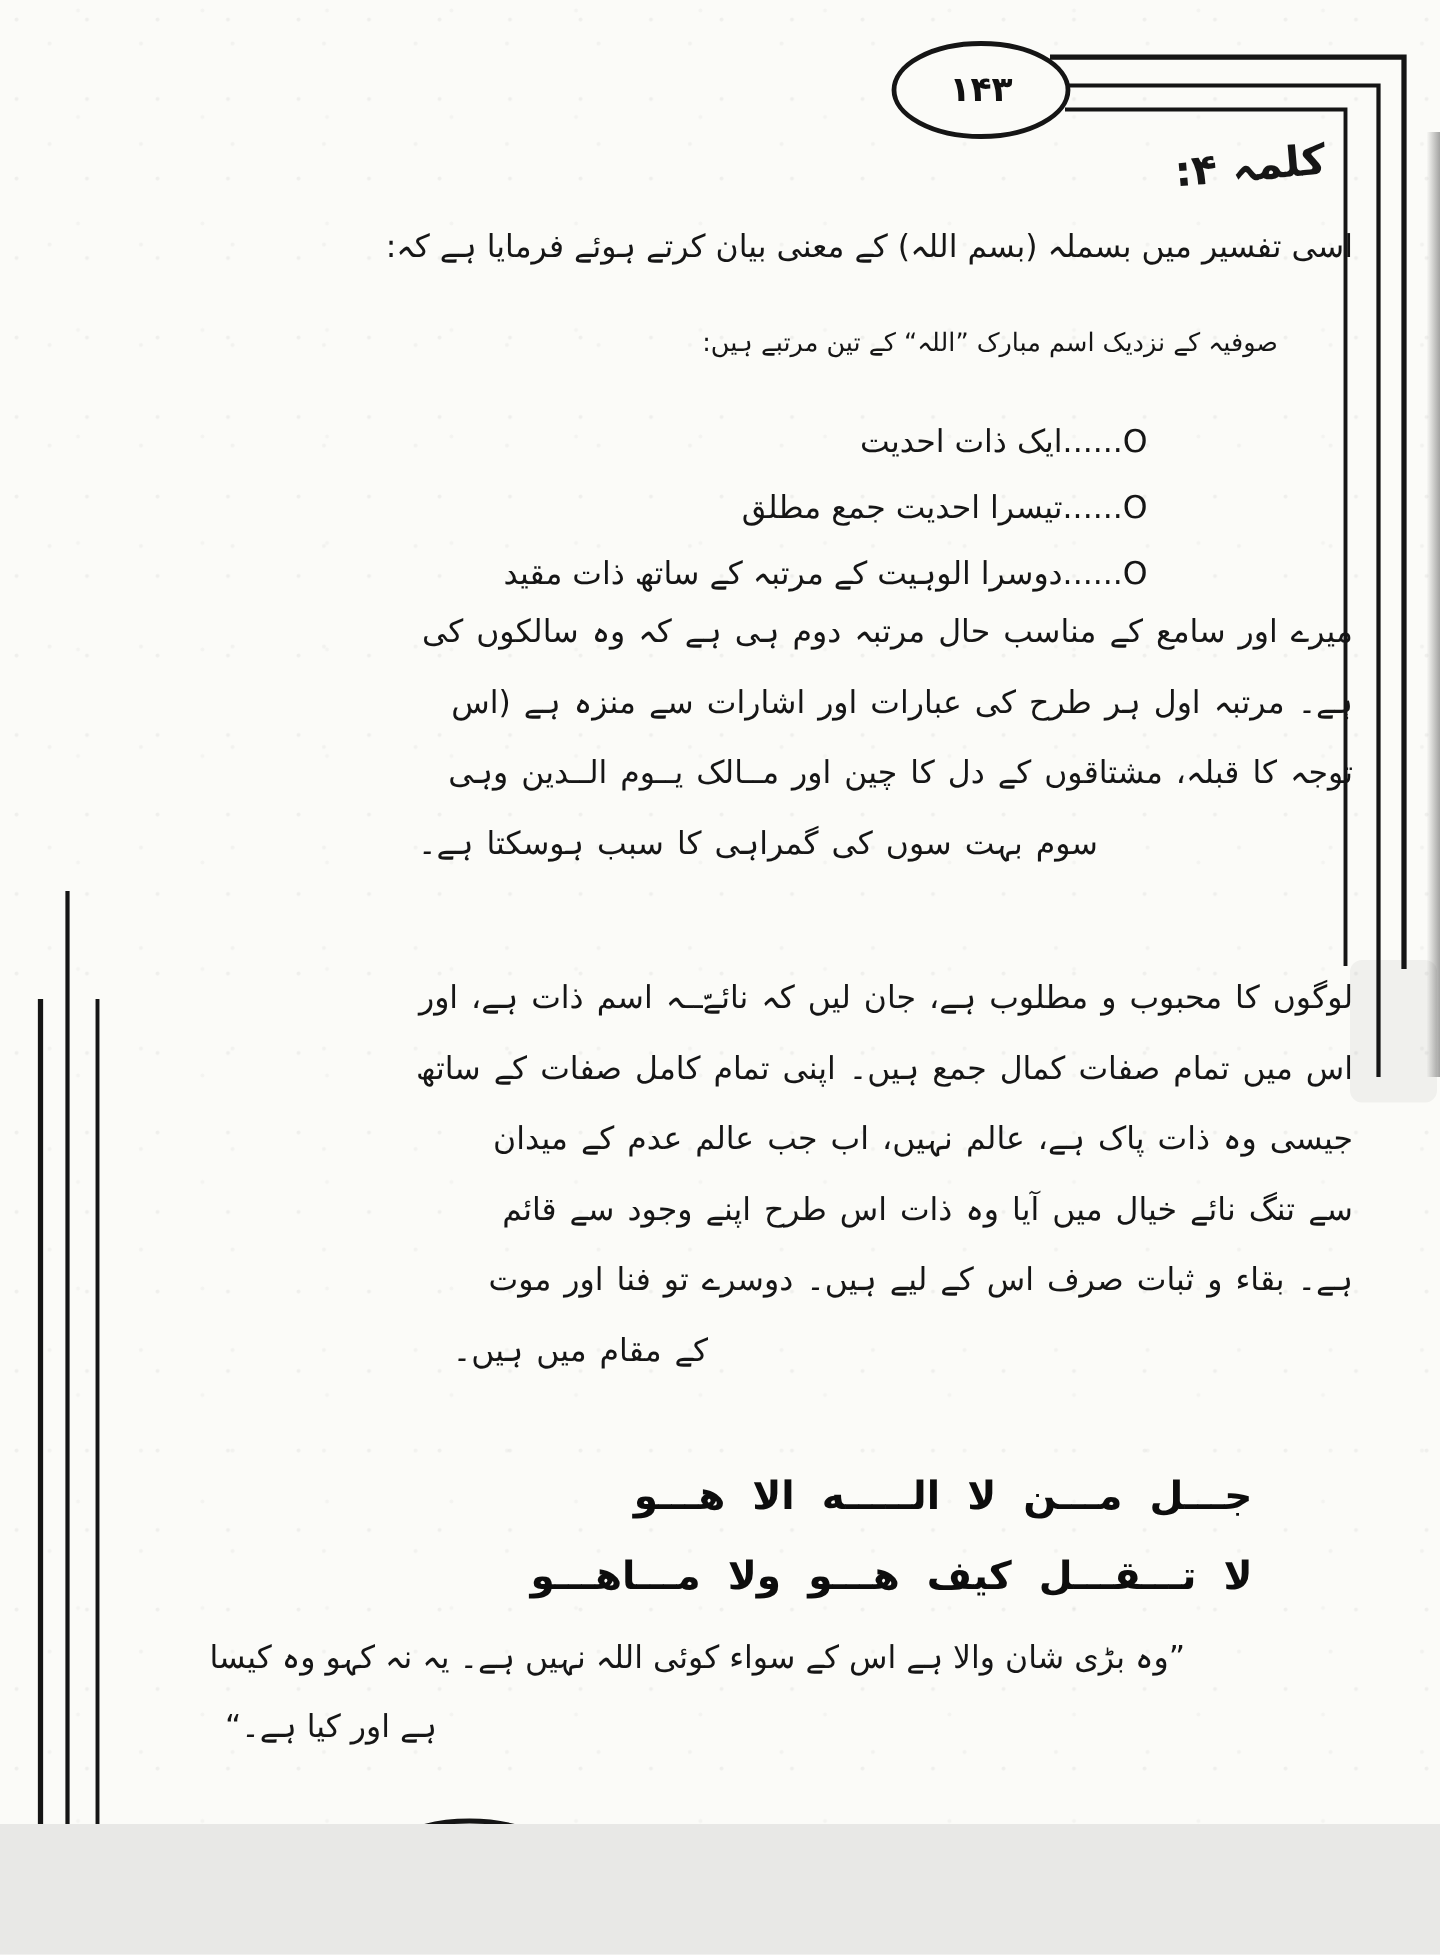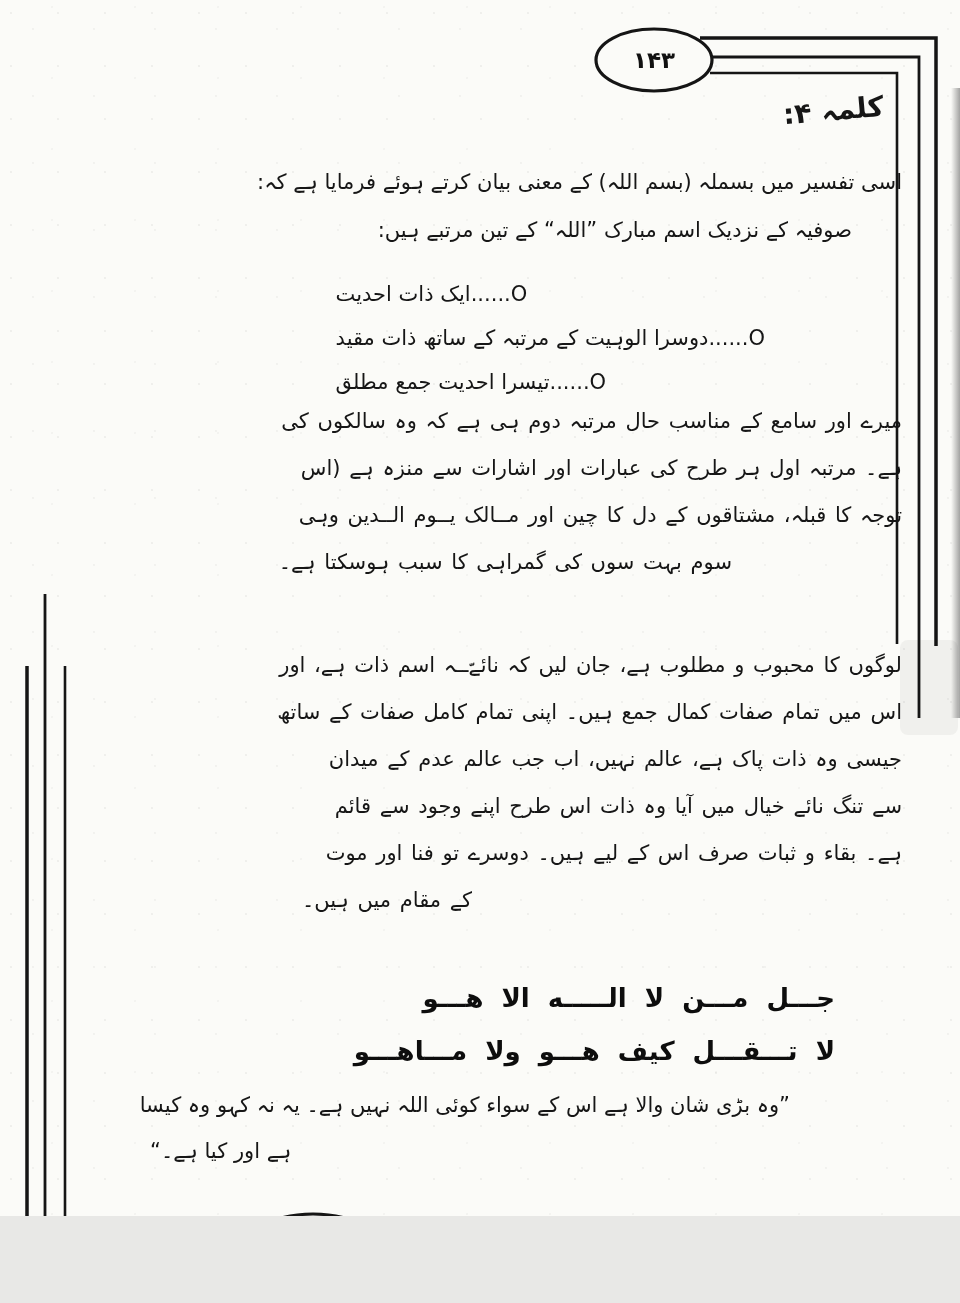--- a/index.html
+++ b/index.html
@@ -32,24 +32,24 @@
     font-size:23px;font-weight:bold;letter-spacing:2px;color:#111;
   }
   .badge-top{left:598px;top:42px;width:112px;height:36px;}
   .badge-bottom{left:251px;top:1229px;width:124px;height:36px;}
   .heading{
     position:absolute;top:94px;right:76px;
     font-size:28px;font-weight:bold;transform:rotate(-5deg);
     white-space:nowrap;
   }
   .tline{white-space:nowrap;text-align:right;}
-  .intro1{position:absolute;top:170px;right:58px;font-size:21px;}
-  .intro2{position:absolute;top:218px;right:108px;font-size:21px;}
+  .intro1{position:absolute;top:152px;right:58px;font-size:21px;}
+  .intro2{position:absolute;top:218px;right:108px;font-size:17px;}
   .list{position:absolute;top:272px;right:195px;font-size:21px;}
-  .list .row{height:44px;line-height:44px;white-space:nowrap;text-align:left;}
+  .list .row{height:44px;line-height:44px;white-space:nowrap;text-align:right;}
   .para{position:absolute;right:58px;left:212px;font-size:21px;}
   .para .ln{line-height:47px;white-space:nowrap;text-align:right;word-spacing:2px;}
   .para1{top:398px;}
   .para2{top:642px;}
   .ind-170{padding-left:0;padding-right:170px;}
   .ind-430{padding-right:430px;}
   .couplet{position:absolute;top:972px;right:125px;left:300px;}
   .couplet .vline{
     font-size:26px;font-weight:bold;line-height:53px;
     white-space:nowrap;text-align:right;word-spacing:9px;color:#0d0d0d;
@@ -84,22 +84,22 @@
   <div class="badge-num badge-top">۱۴۳</div>
   <div class="badge-num badge-bottom">۳۱۰۷</div>
 
   <div class="heading">کلمہ ۴:</div>
 
   <div class="tline intro1">اسی تفسیر میں بسملہ (بسم اللہ) کے معنی بیان کرتے ہوئے فرمایا ہے کہ:</div>
   <div class="tline intro2">صوفیہ کے نزدیک اسم مبارک ”اللہ“ کے تین مرتبے ہیں:</div>
 
   <div class="list">
     <div class="row">O......ایک ذات احدیت</div>
+    <div class="row">O......تیسرا احدیت جمع مطلق</div>
     <div class="row">O......دوسرا الوہیت کے مرتبہ کے ساتھ ذات مقید</div>
-    <div class="row">O......تیسرا احدیت جمع مطلق</div>
   </div>
 
   <div class="para para1">
     <div class="ln">میرے اور سامع کے مناسب حال مرتبہ دوم ہی ہے کہ وہ سالکوں کی</div>
     <div class="ln">ہے۔ مرتبہ اول ہر طرح کی عبارات اور اشارات سے منزہ ہے (اس</div>
     <div class="ln">توجہ کا قبلہ، مشتاقوں کے دل کا چین اور مــالک یــوم الــدین وہی</div>
     <div class="ln ind-170">سوم بہت سوں کی گمراہی کا سبب ہوسکتا ہے۔</div>
   </div>
 
   <div class="para para2">

